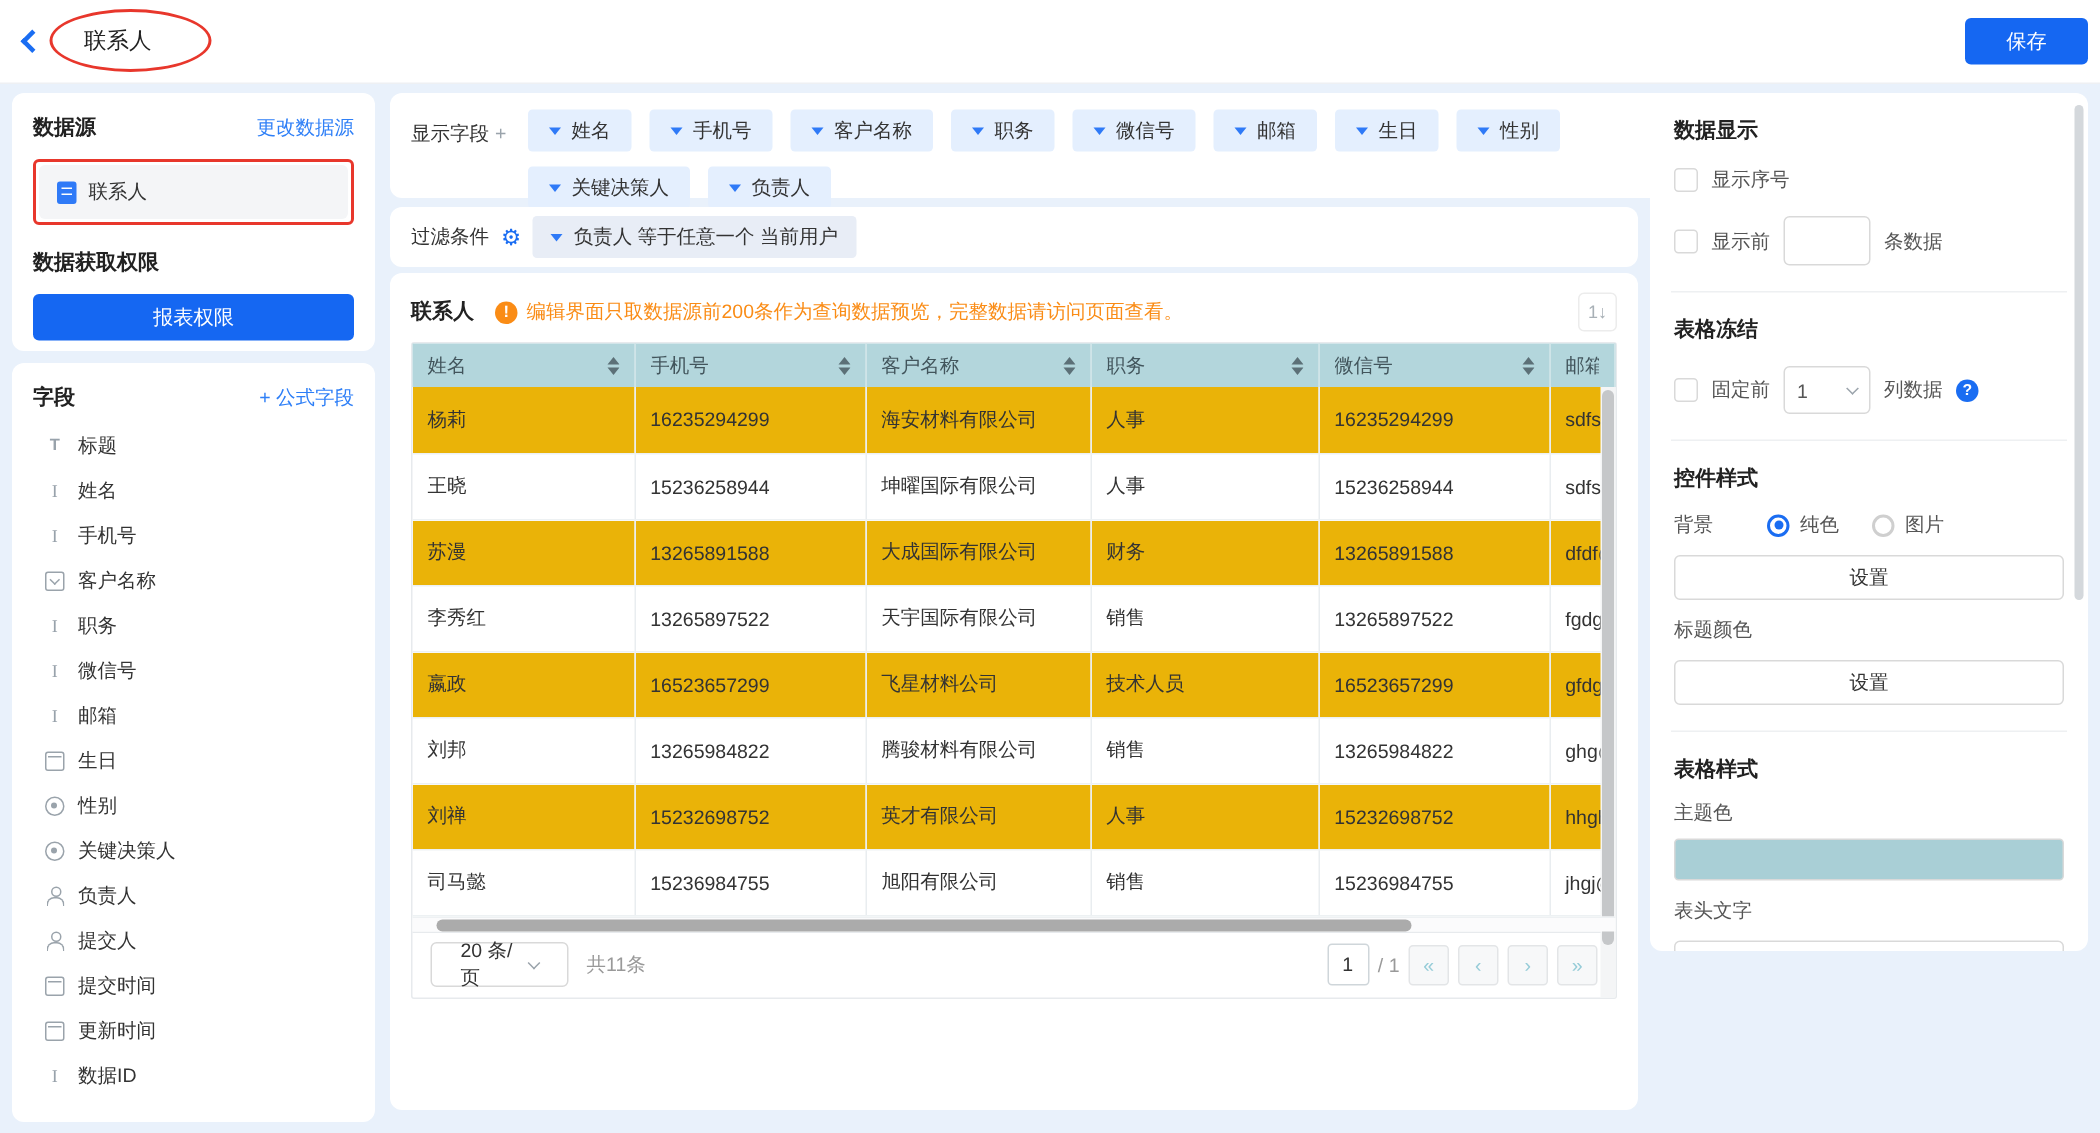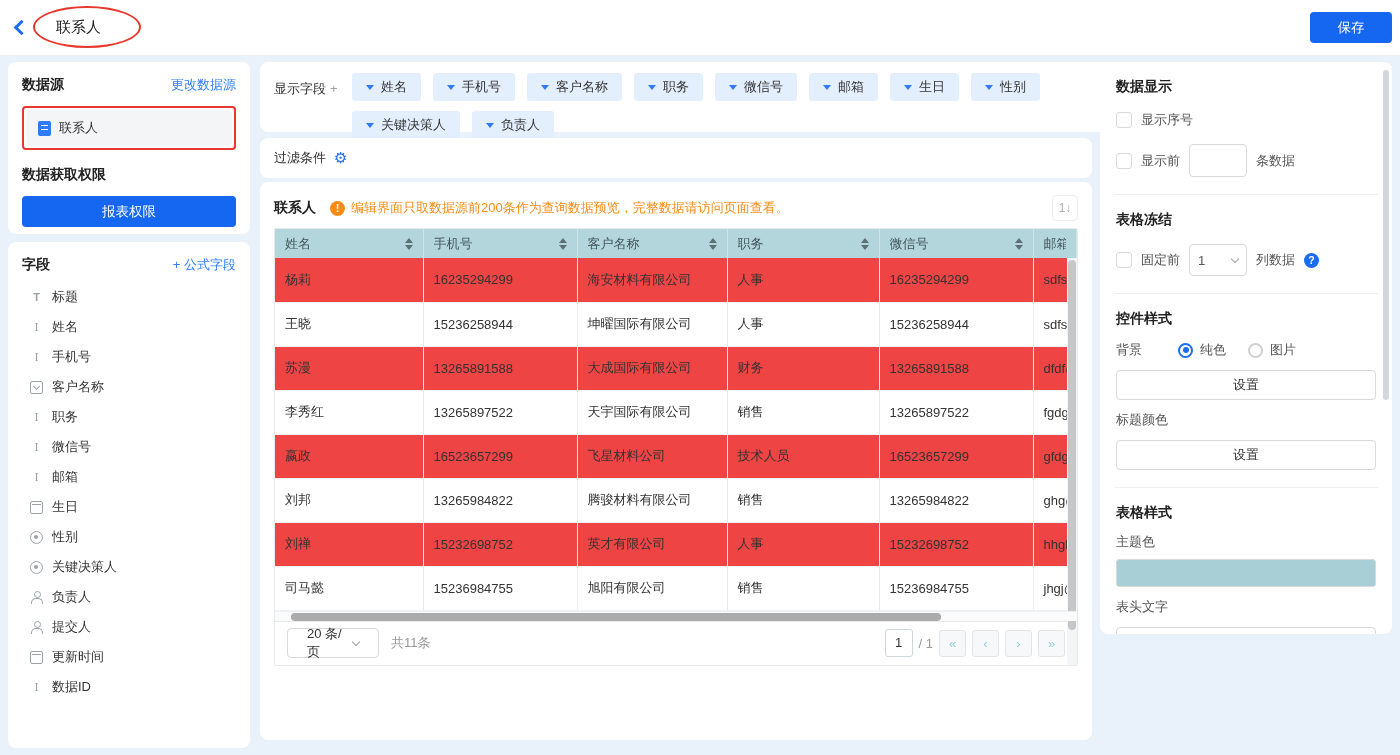--- a/index.html
+++ b/index.html
@@ -62,21 +62,21 @@
   #table-wrap { margin-top:6px; border:1px solid #e7eaed; border-radius:2px; position:relative; }
   table { border-collapse:collapse; table-layout:fixed; width:802px; }
   col.c0{width:148px} col.c1{width:154px} col.c2{width:150px} col.c3{width:152px} col.c4{width:154px}
   thead th { background:#b3d6dc; height:29px; font-weight:normal; color:#42555c; text-align:left; padding:0 10px; border-right:1px solid #cfe4e8; cursor:pointer; }
   .th-in { display:flex; align-items:center; justify-content:space-between; overflow:hidden; white-space:nowrap; }
   .sortcol { display:flex; flex-direction:column; gap:2px; margin-left:4px; }
   .sortcol i { width:0; height:0; border-left:4px solid transparent; border-right:4px solid transparent; }
   .sortcol .up { border-bottom:5px solid #5c7077; }
   .sortcol .dn { border-top:5px solid #5c7077; }
   tbody td { height:44px; padding:0 10px; border-right:1px solid #e9edf0; border-bottom:1px solid #edf1f3; overflow:hidden; white-space:nowrap; color:#333; background:#fff; }
-  tr.alt td { background:#ef4444; }
+  tr.alt td { background:#eab308; }
   #vscroll { position:absolute; right:0; top:29px; bottom:0; width:10px; background:#f4f5f6; }
   #vthumb { position:absolute; left:1px; top:2px; width:8px; height:370px; background:#c5c7c9; border-radius:4px; }
   #hscroll { height:10px; background:#fbfbfc; position:relative; border-top:1px solid #eef1f3; }
   #hthumb { position:absolute; left:16px; top:1px; width:650px; height:8px; background:#ababab; border-radius:4px; }
   #pager { height:44px; border-top:1px solid #e7eaed; display:flex; align-items:center; padding:0 12px; gap:12px; }
   #page-size { width:92px; height:30px; border:1px solid #d9d9d9; border-radius:4px; display:flex; align-items:center; justify-content:space-between; padding:0 19px; color:#333; cursor:pointer; }
   .chev-down { width:6px; height:6px; border-right:1.5px solid #9aa3ab; border-bottom:1.5px solid #9aa3ab; transform:rotate(45deg); margin-top:-3px; }
   #total-count { color:#999; }
   #pager-right { margin-left:auto; display:flex; align-items:center; gap:6px; }
   #page-input { width:28px; height:28px; border:1px solid #cfd6da; border-radius:3px; text-align:center; line-height:26px; color:#333; }
@@ -177,20 +177,24 @@
       <div class="field-item">
         <span class="ficon icon-person-icon"></span>
         <span class="flabel">负责人</span>
       </div>
       <div class="field-item">
         <span class="ficon icon-person-icon"></span>
         <span class="flabel">提交人</span>
       </div>
       <div class="field-item">
         <span class="ficon icon-date-icon"></span>
+        <span class="flabel">提交时间</span>
+      </div>
+      <div class="field-item">
+        <span class="ficon icon-date-icon"></span>
         <span class="flabel">更新时间</span>
       </div>
       <div class="field-item">
         <span class="ficon icon-text-icon">I</span>
         <span class="flabel">数据ID</span>
       </div>
     </div>
 </div>
 
 <div id="card-chips" class="card">
@@ -237,20 +241,24 @@
       <span class="chip">
         <i class="caret"></i>
         <span>负责人</span>
       </span>
     </div>
 </div>
 
 <div id="card-filter" class="card">
   <span id="filter-label">过滤条件</span>
   <span class="gear-icon">⚙</span>
+  <span class="filter-chip">
+    <i class="caret"></i>
+    <span>负责人 等于任意一个 当前用户</span>
+  </span>
 </div>
 
 <div id="card-table" class="card">
   <div id="table-title-row">
     <span id="preview-title">联系人</span>
     <span id="notice">
       <span class="warn-icon">!</span>
       <span>编辑界面只取数据源前200条作为查询数据预览，完整数据请访问页面查看。</span>
     </span>
     <span id="sort-box">1↓</span>

